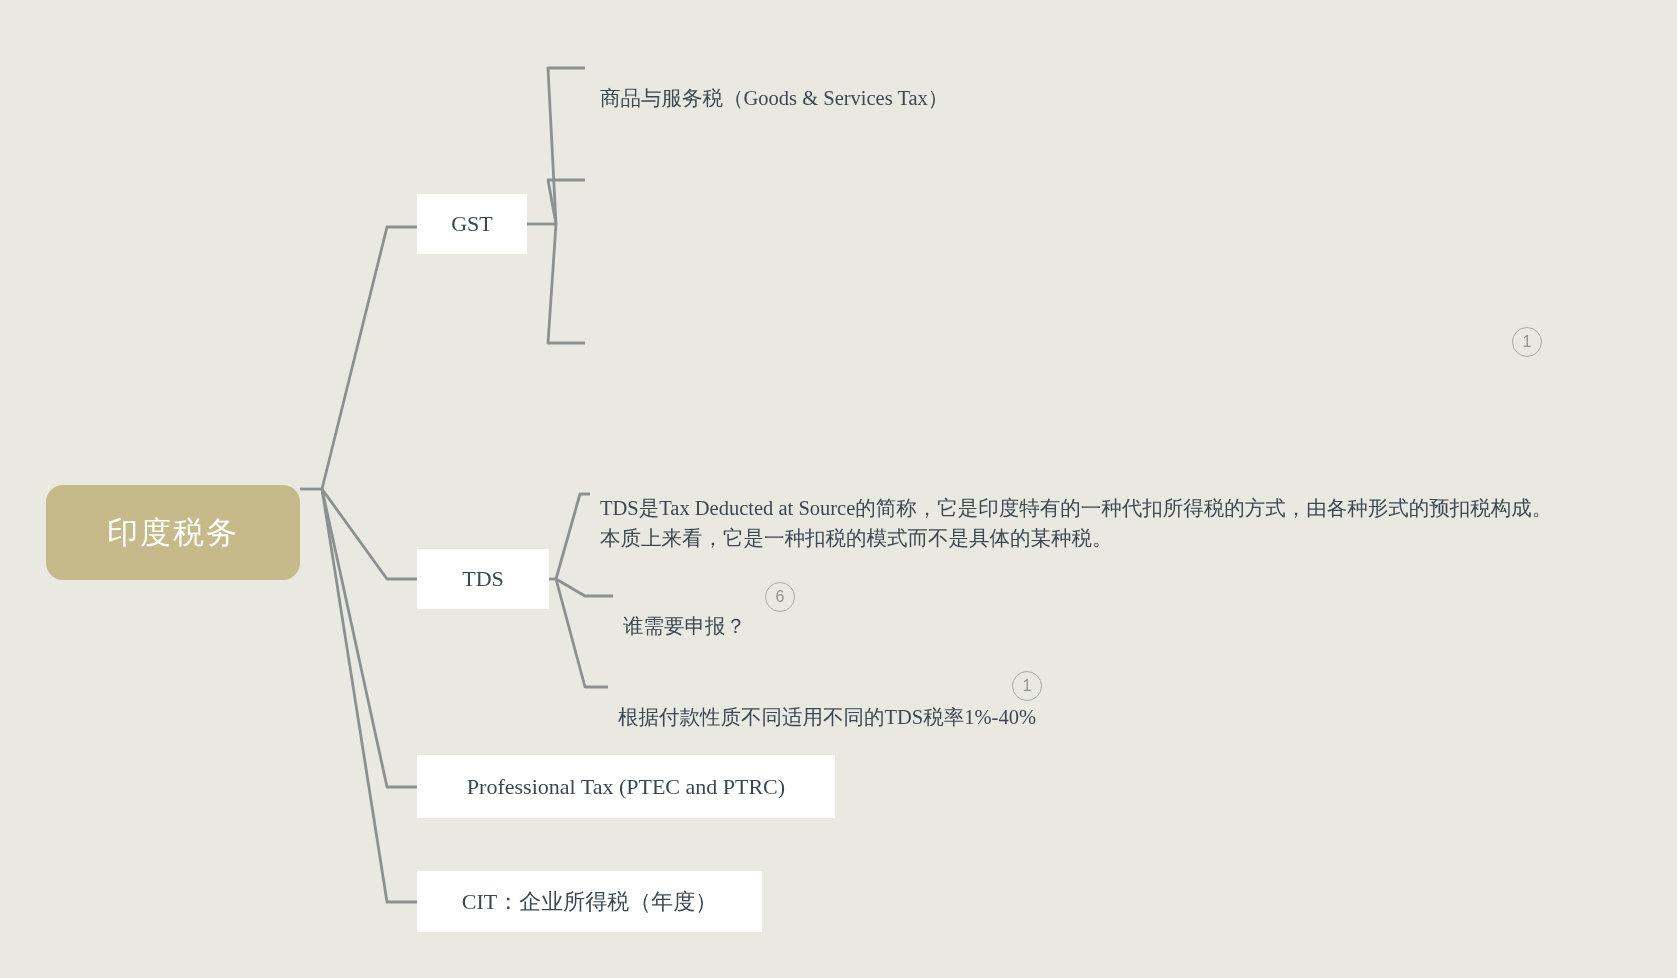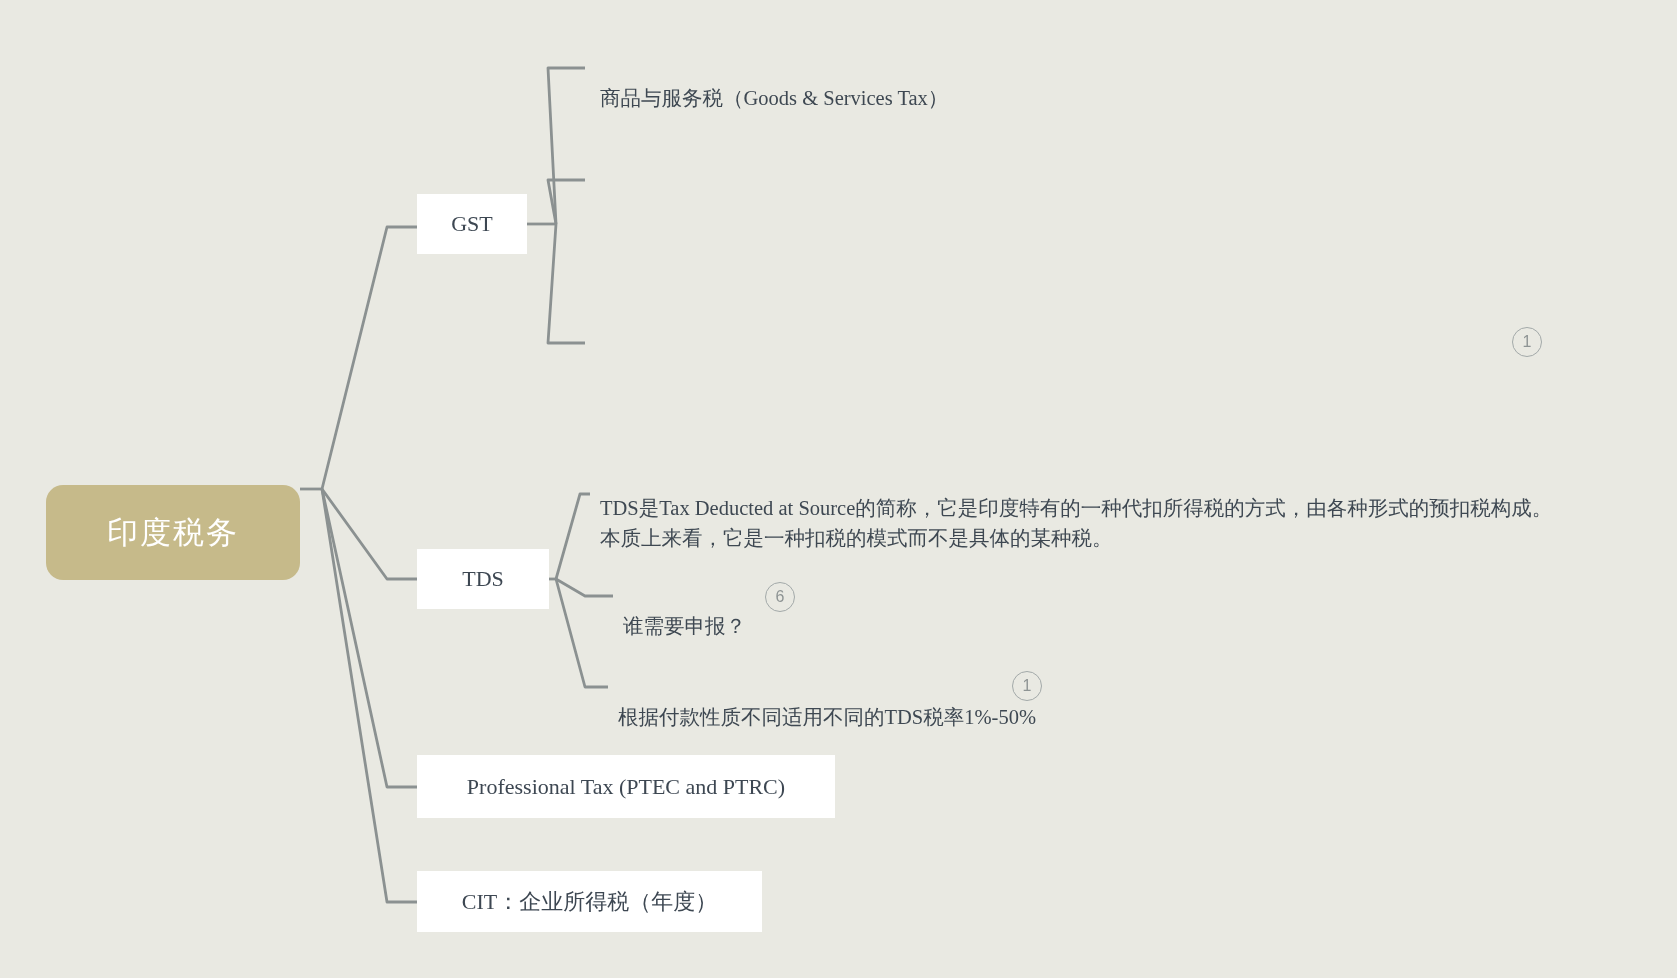--- a/index.html
+++ b/index.html
@@ -87,19 +87,19 @@
     <span>谁需要申报？</span>
   </div>
   <div class="leaf l-tdsdef">
     <span>TDS是Tax Deducted at Source的简称，它是印度特有的一种代扣所得税的方式，由各种形式的预扣税构成。
 本质上来看，它是一种扣税的模式而不是具体的某种税。</span>
   </div>
   <div class="badge b-who">
     <span>6</span>
   </div>
   <div class="leaf l-rate2">
-    <span>根据付款性质不同适用不同的TDS税率1%-50%</span>
+    <span>根据付款性质不同适用不同的TDS税率1%-40%</span>
   </div>
   <div class="badge b-rate2">
     <span>1</span>
   </div>
 
 </div>
 
 </body></html>

